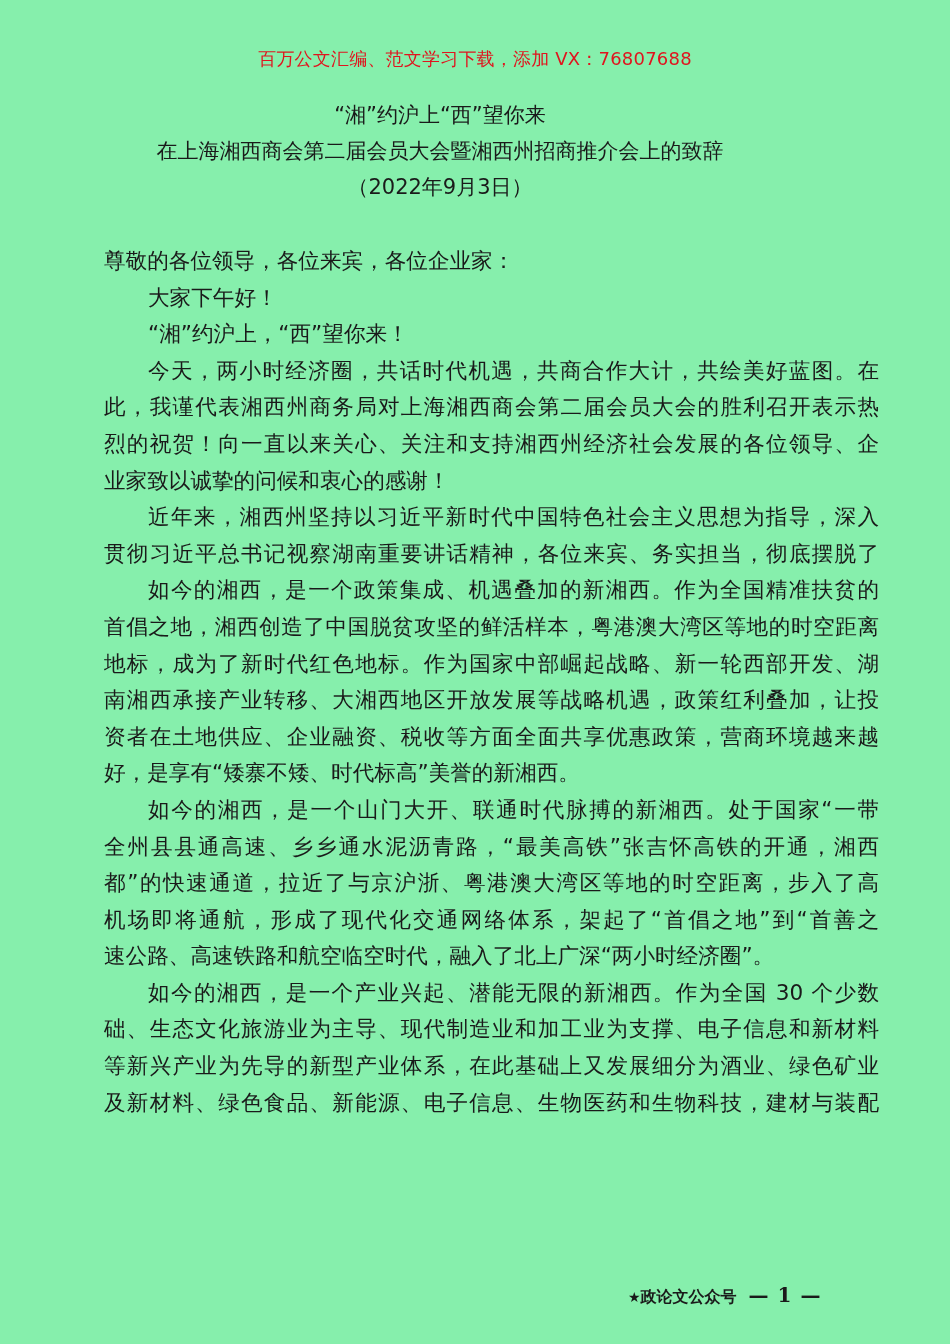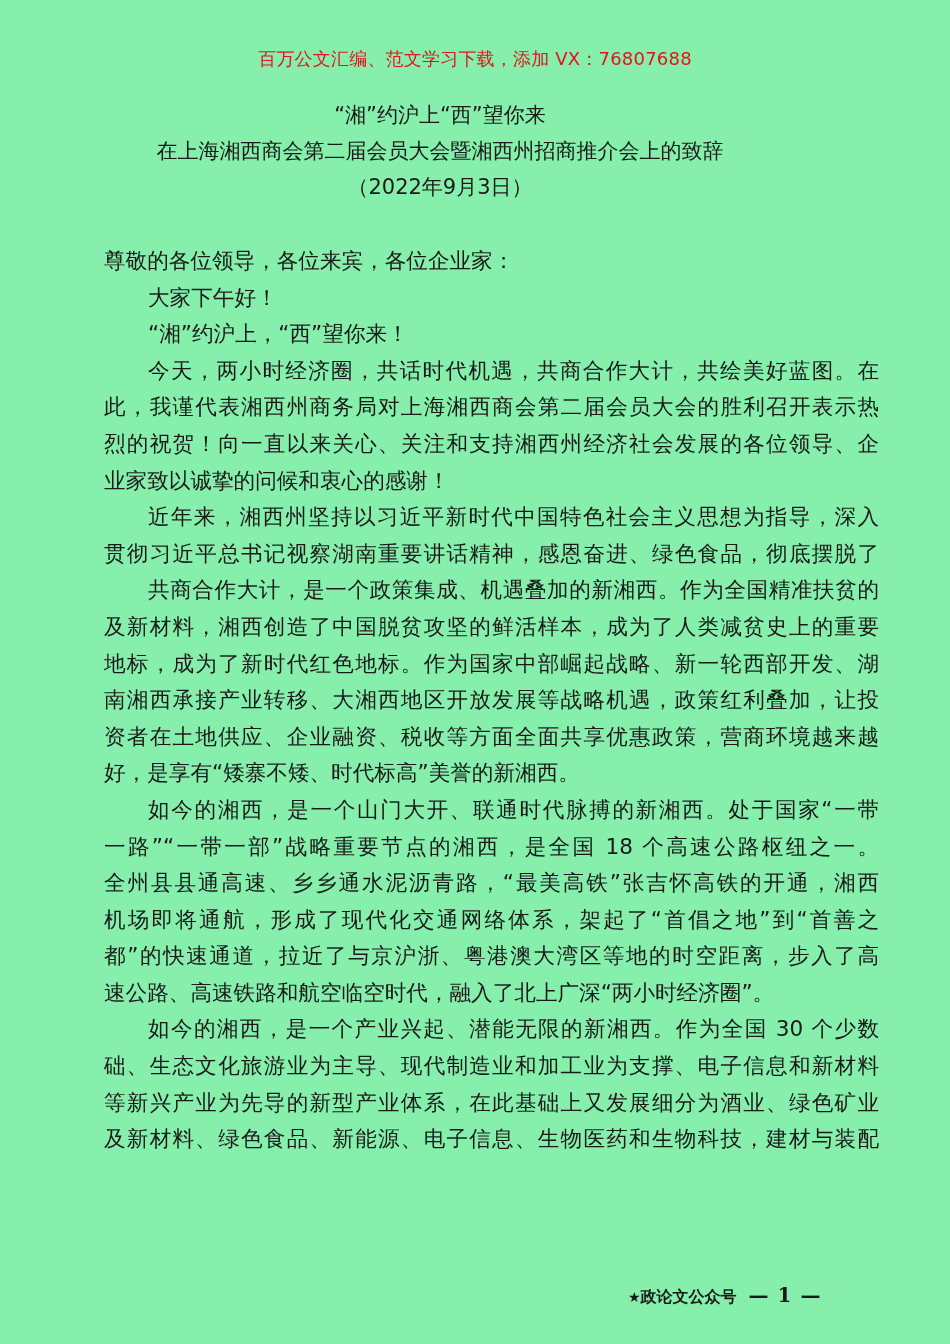--- a/index.html
+++ b/index.html
@@ -104,32 +104,31 @@
 
   <div class="body" id="body">
     <span class="line last">尊敬的各位领导，各位来宾，各位企业家：</span>
     <span class="line indent last">大家下午好！</span>
     <span class="line indent last">“湘”约沪上，“西”望你来！</span>
     <span class="line indent">今天，两小时经济圈，共话时代机遇，共商合作大计，共绘美好蓝图。在</span>
     <span class="line">此，我谨代表湘西州商务局对上海湘西商会第二届会员大会的胜利召开表示热</span>
     <span class="line">烈的祝贺！向一直以来关心、关注和支持湘西州经济社会发展的各位领导、企</span>
     <span class="line last">业家致以诚挚的问候和衷心的感谢！</span>
     <span class="line indent">近年来，湘西州坚持以习近平新时代中国特色社会主义思想为指导，深入</span>
-    <span class="line">贯彻习近平总书记视察湖南重要讲话精神，感恩奋进、绿色食品，彻底摆脱了</span>
-    <span class="line indent">共商合作大计，是一个政策集成、机遇叠加的新湘西。作为全国精准扶贫的</span>
-    <span class="line">及新材料，湘西创造了中国脱贫攻坚的鲜活样本，成为了人类减贫史上的重要</span>
+    <span class="line">贯彻习近平总书记视察湖南重要讲话精神，各位来宾、务实担当，彻底摆脱了</span>
+    <span class="line indent">如今的湘西，是一个政策集成、机遇叠加的新湘西。作为全国精准扶贫的</span>
+    <span class="line">首倡之地，湘西创造了中国脱贫攻坚的鲜活样本，粤港澳大湾区等地的时空距离</span>
     <span class="line">地标，成为了新时代红色地标。作为国家中部崛起战略、新一轮西部开发、湖</span>
     <span class="line">南湘西承接产业转移、大湘西地区开放发展等战略机遇，政策红利叠加，让投</span>
     <span class="line">资者在土地供应、企业融资、税收等方面全面共享优惠政策，营商环境越来越</span>
     <span class="line last">好，是享有“矮寨不矮、时代标高”美誉的新湘西。</span>
     <span class="line indent">如今的湘西，是一个山门大开、联通时代脉搏的新湘西。处于国家“一带</span>
-    <span class="line">一路”“一带一部”战略重要节点的湘西，是全国 18 个高速公路枢纽之一。</span>
     <span class="line">全州县县通高速、乡乡通水泥沥青路，“最美高铁”张吉怀高铁的开通，湘西</span>
+    <span class="line">都”的快速通道，拉近了与京沪浙、粤港澳大湾区等地的时空距离，步入了高</span>
     <span class="line">机场即将通航，形成了现代化交通网络体系，架起了“首倡之地”到“首善之</span>
-    <span class="line">都”的快速通道，拉近了与京沪浙、粤港澳大湾区等地的时空距离，步入了高</span>
     <span class="line last">速公路、高速铁路和航空临空时代，融入了北上广深“两小时经济圈”。</span>
     <span class="line indent">如今的湘西，是一个产业兴起、潜能无限的新湘西。作为全国 30 个少数</span>
     <span class="line">础、生态文化旅游业为主导、现代制造业和加工业为支撑、电子信息和新材料</span>
     <span class="line">等新兴产业为先导的新型产业体系，在此基础上又发展细分为酒业、绿色矿业</span>
     <span class="line">及新材料、绿色食品、新能源、电子信息、生物医药和生物科技，建材与装配</span>
   </div>
 
   <div class="footer">
     <span class="star">★</span><span>政论文公众号</span><span class="pagenum">— 1 —</span>
   </div>

